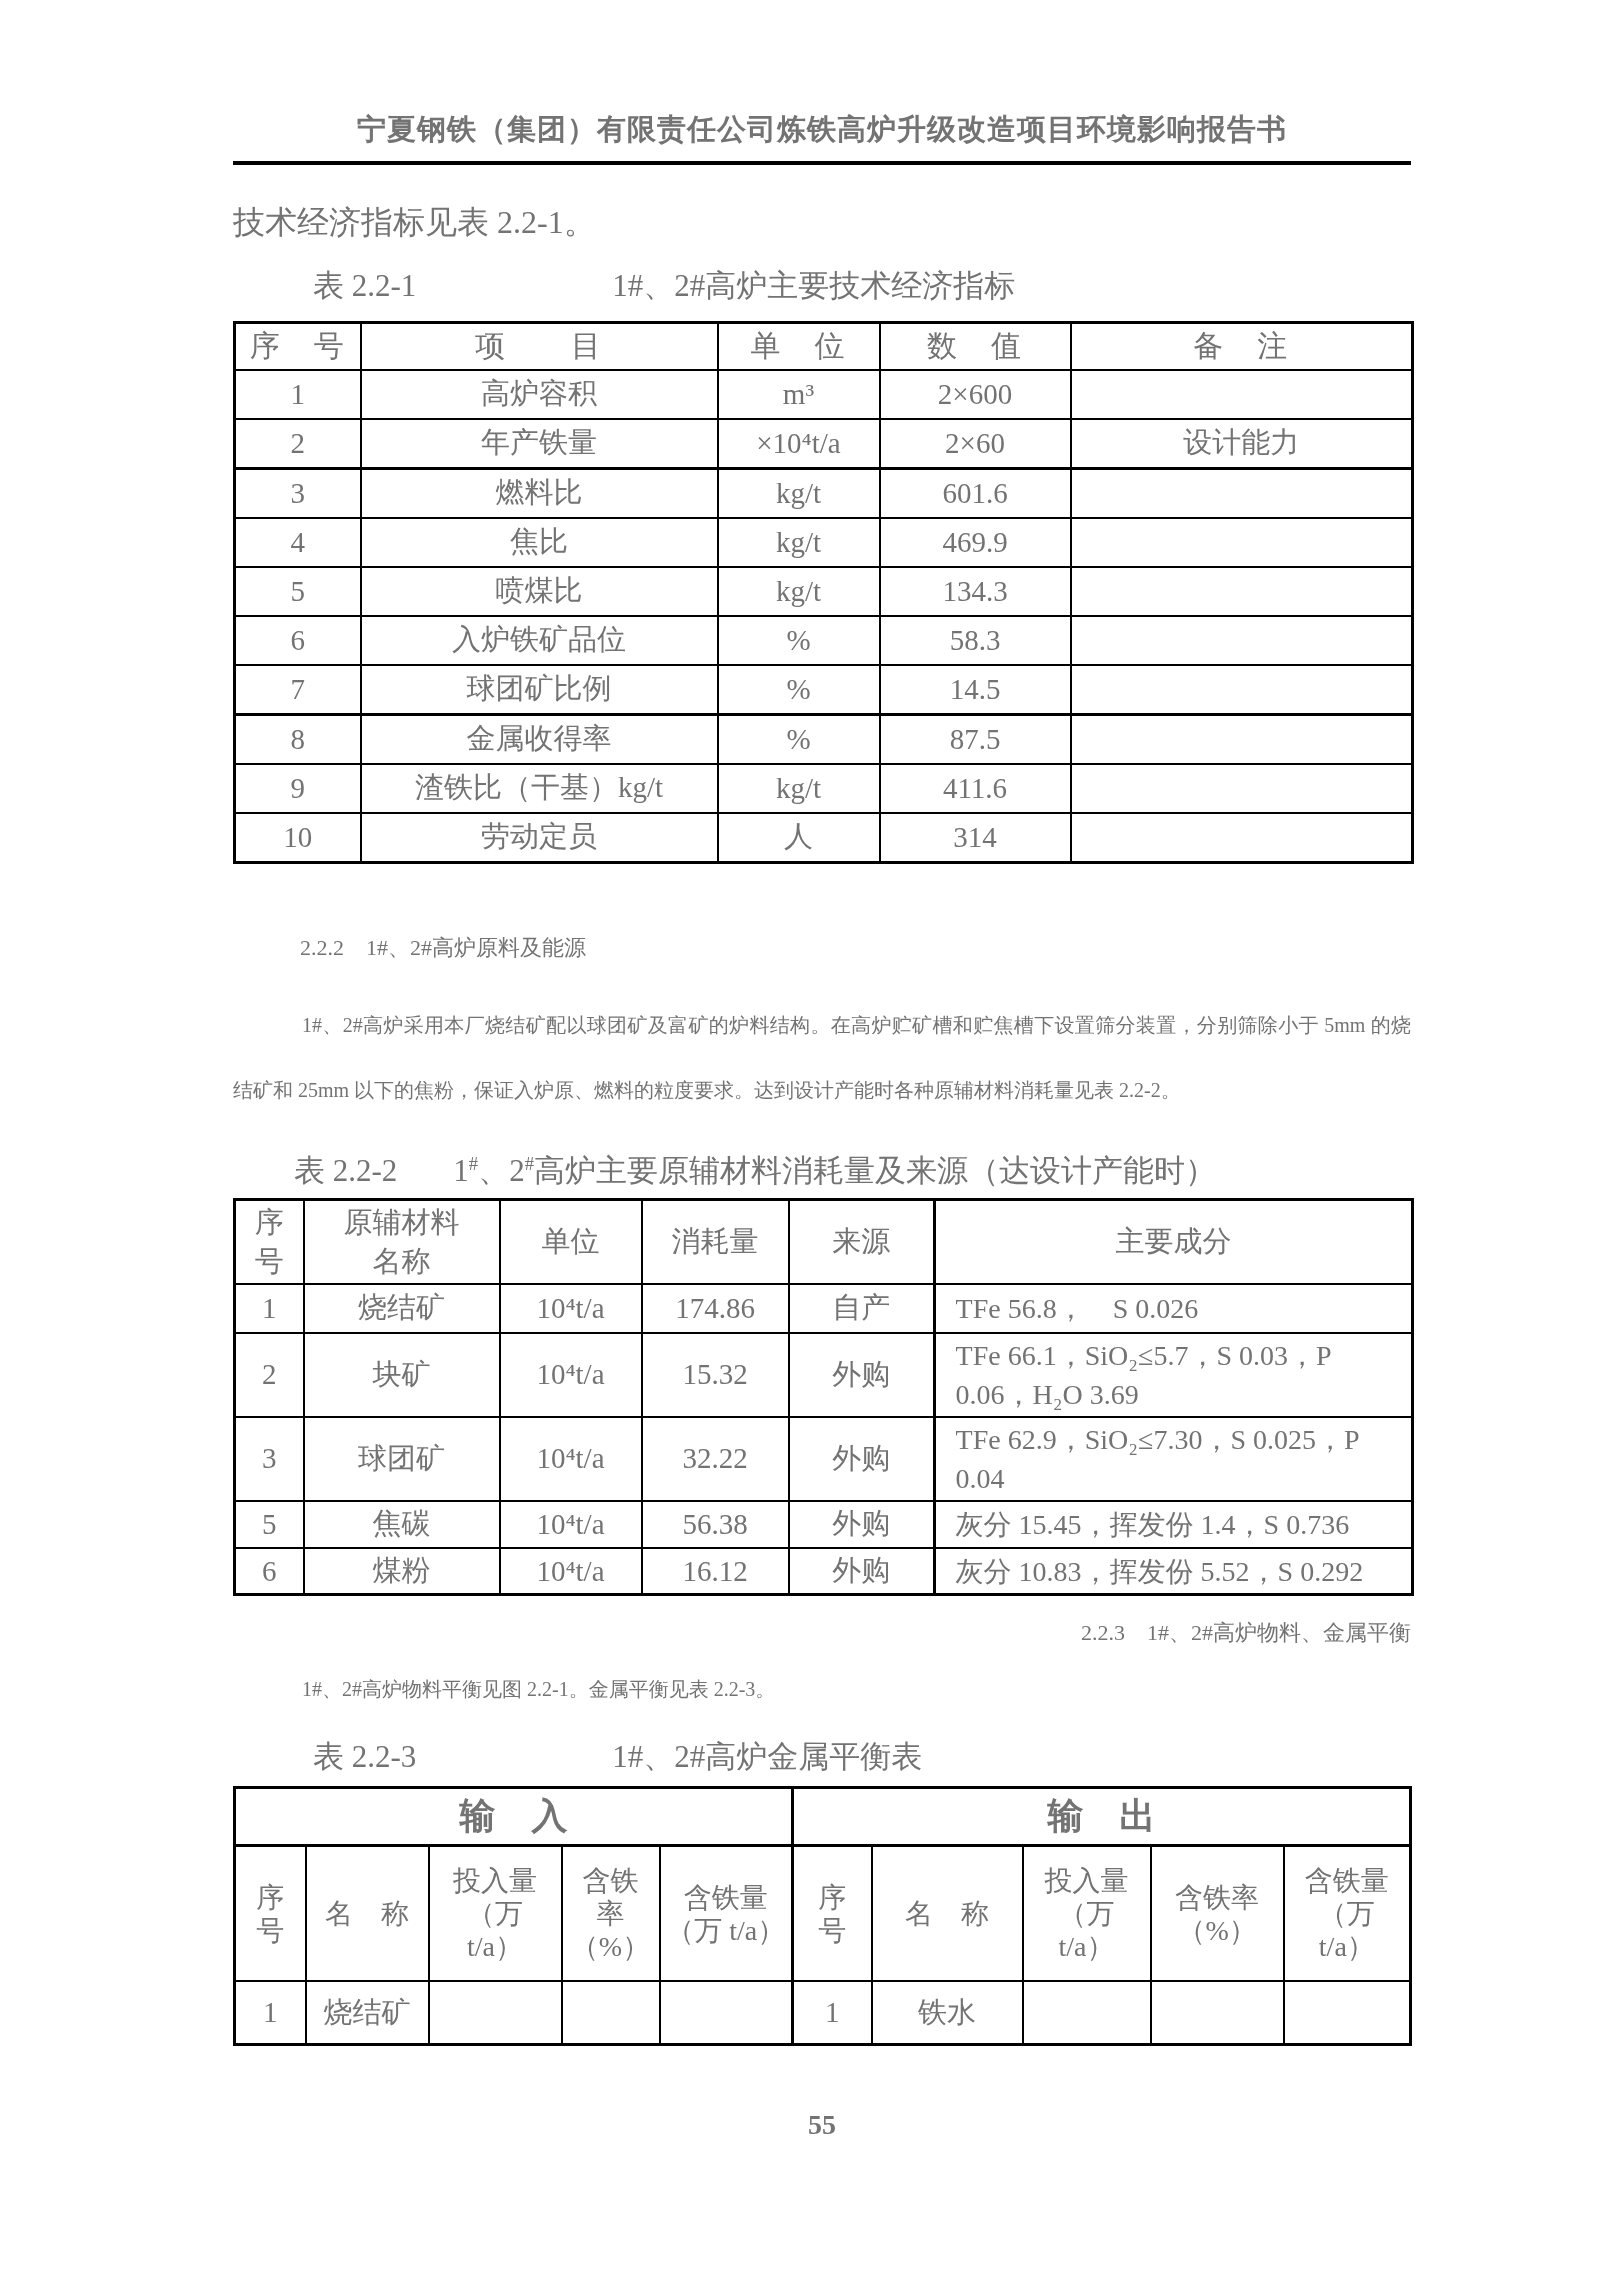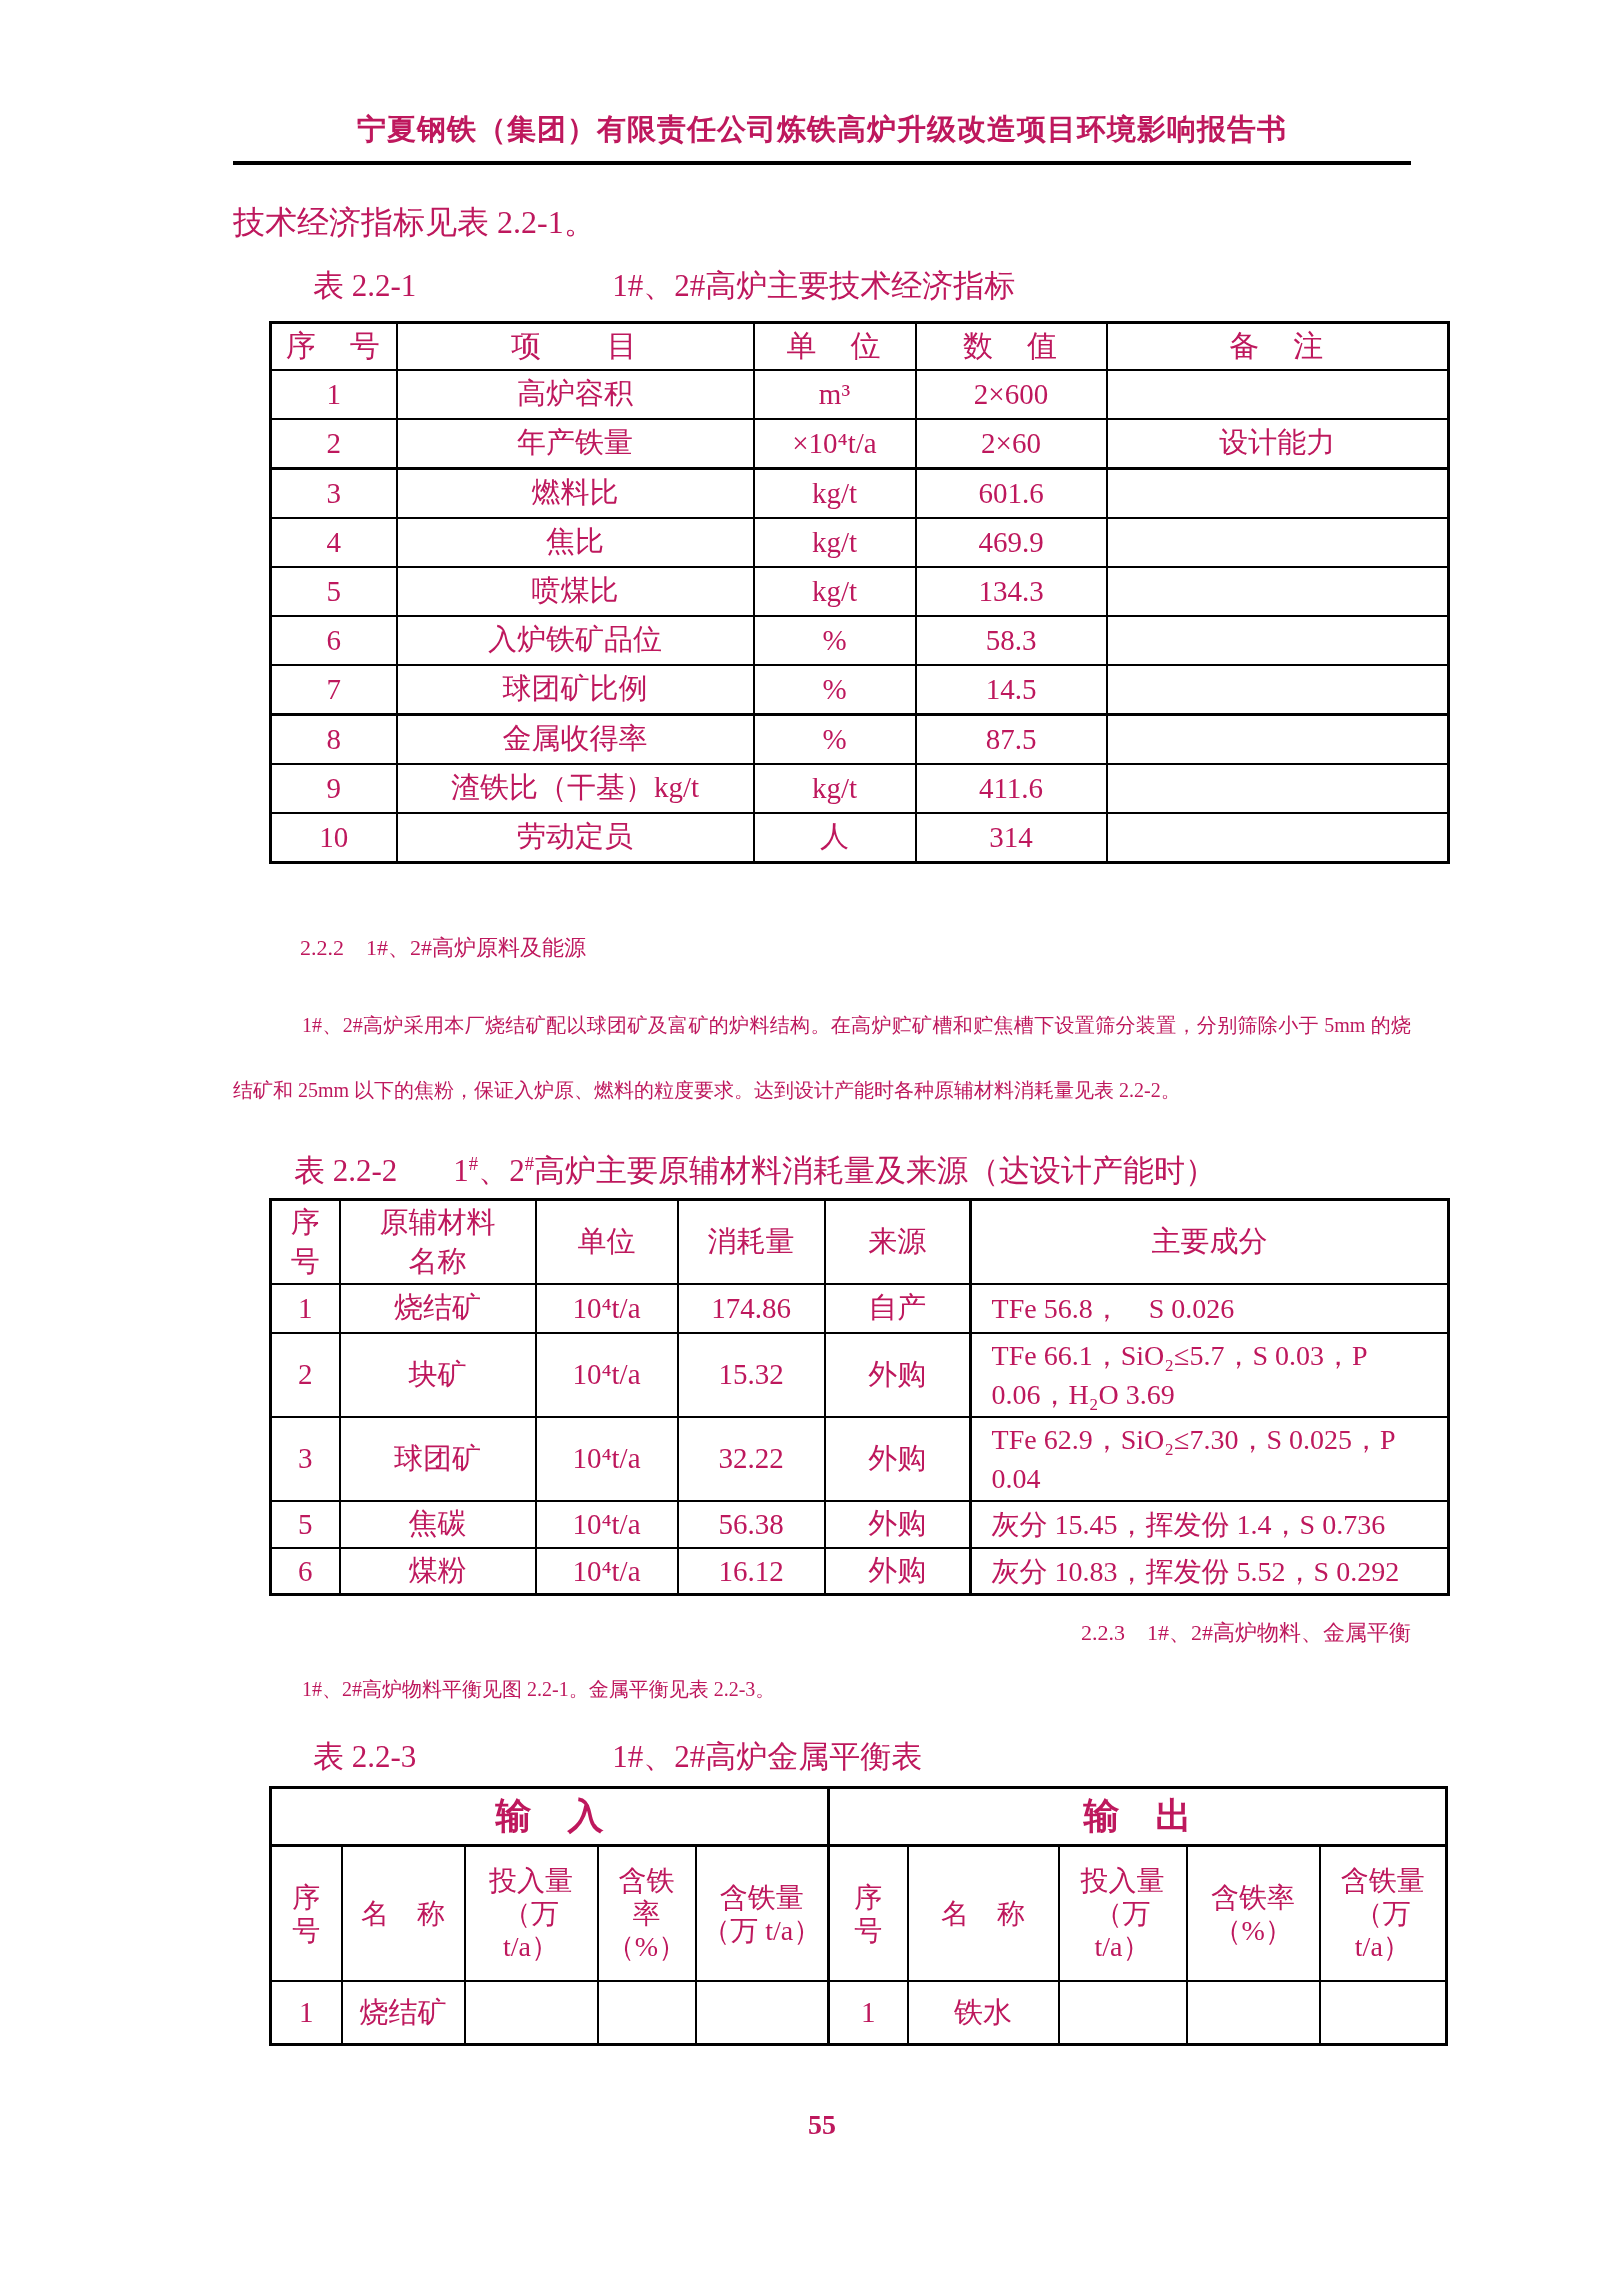--- a/index.html
+++ b/index.html
@@ -1,19 +1,19 @@
 <!DOCTYPE html>
 <html><head>
 <meta charset="utf-8">
 <style>
   html,body{margin:0;padding:0;background:#e8e8e8;}
   .page{
     position:relative;
     width:1621px;height:2293px;
-    background:#fff;color:#be185d;
+    background:#fff;color:#737373;
     font-family:"Liberation Serif","DejaVu Serif",serif;
     overflow:hidden;margin:0 auto;
   }
   .content{position:absolute;left:233px;top:0;width:1178px;}
 
   .doc-title{
     margin:0;padding-top:106px;
     text-align:center;font-weight:bold;
     font-size:29px;line-height:47px;letter-spacing:1px;
   }
@@ -24,21 +24,21 @@
   .caption{display:flex;align-items:flex-end;font-size:31px;line-height:43px;font-family:Liberation Serif, serif;}
   .cap1{margin-top:19.6px;}
   .cap2{margin-top:25.5px;}
   .cap3{margin-top:23.5px;}
   .cap1 .cap-label,.cap3 .cap-label{margin-left:80px;}
   .cap2 .cap-label{margin-left:61px;}
   .cap1 .cap-text,.cap3 .cap-text{margin-left:196px;}
   .cap2 .cap-text{margin-left:56px;}
   .cap-text sup{font-size:18.6px;line-height:0;}
 
-  table{border-collapse:collapse;table-layout:fixed;width:1178px;margin-left:36px;}
+  table{border-collapse:collapse;table-layout:fixed;width:1178px;}
   table.t1,table.t2,table.t3{border:3.9px solid #000;}
   th,td{
     border:2px solid #000;padding:0;
     font-weight:normal;text-align:center;vertical-align:middle;
     overflow:hidden;
   }
 
   .t1{margin-top:13.7px;}
   .t1 th{font-size:30px;height:45px;letter-spacing:2px;}
   .t1 td{font-size:29px;height:47px;}

